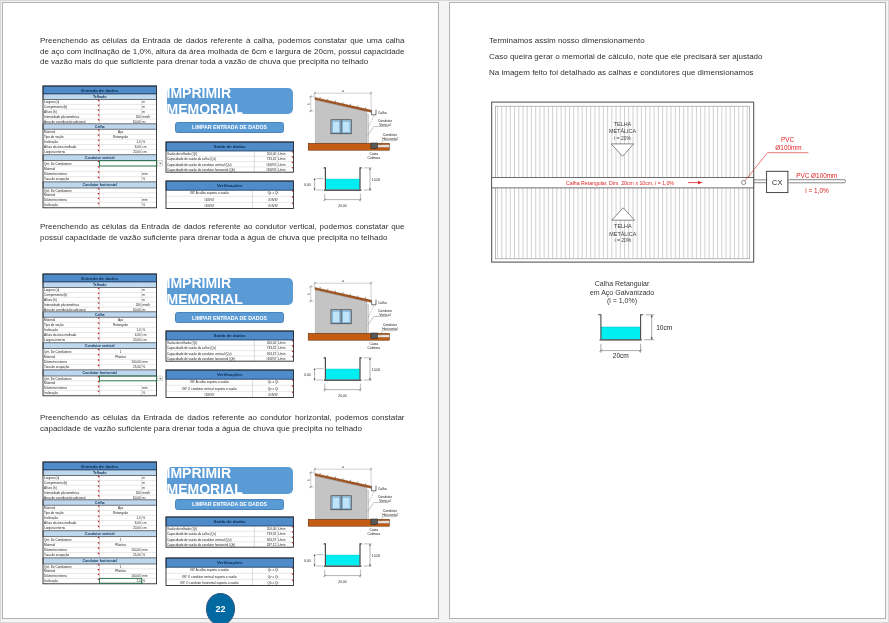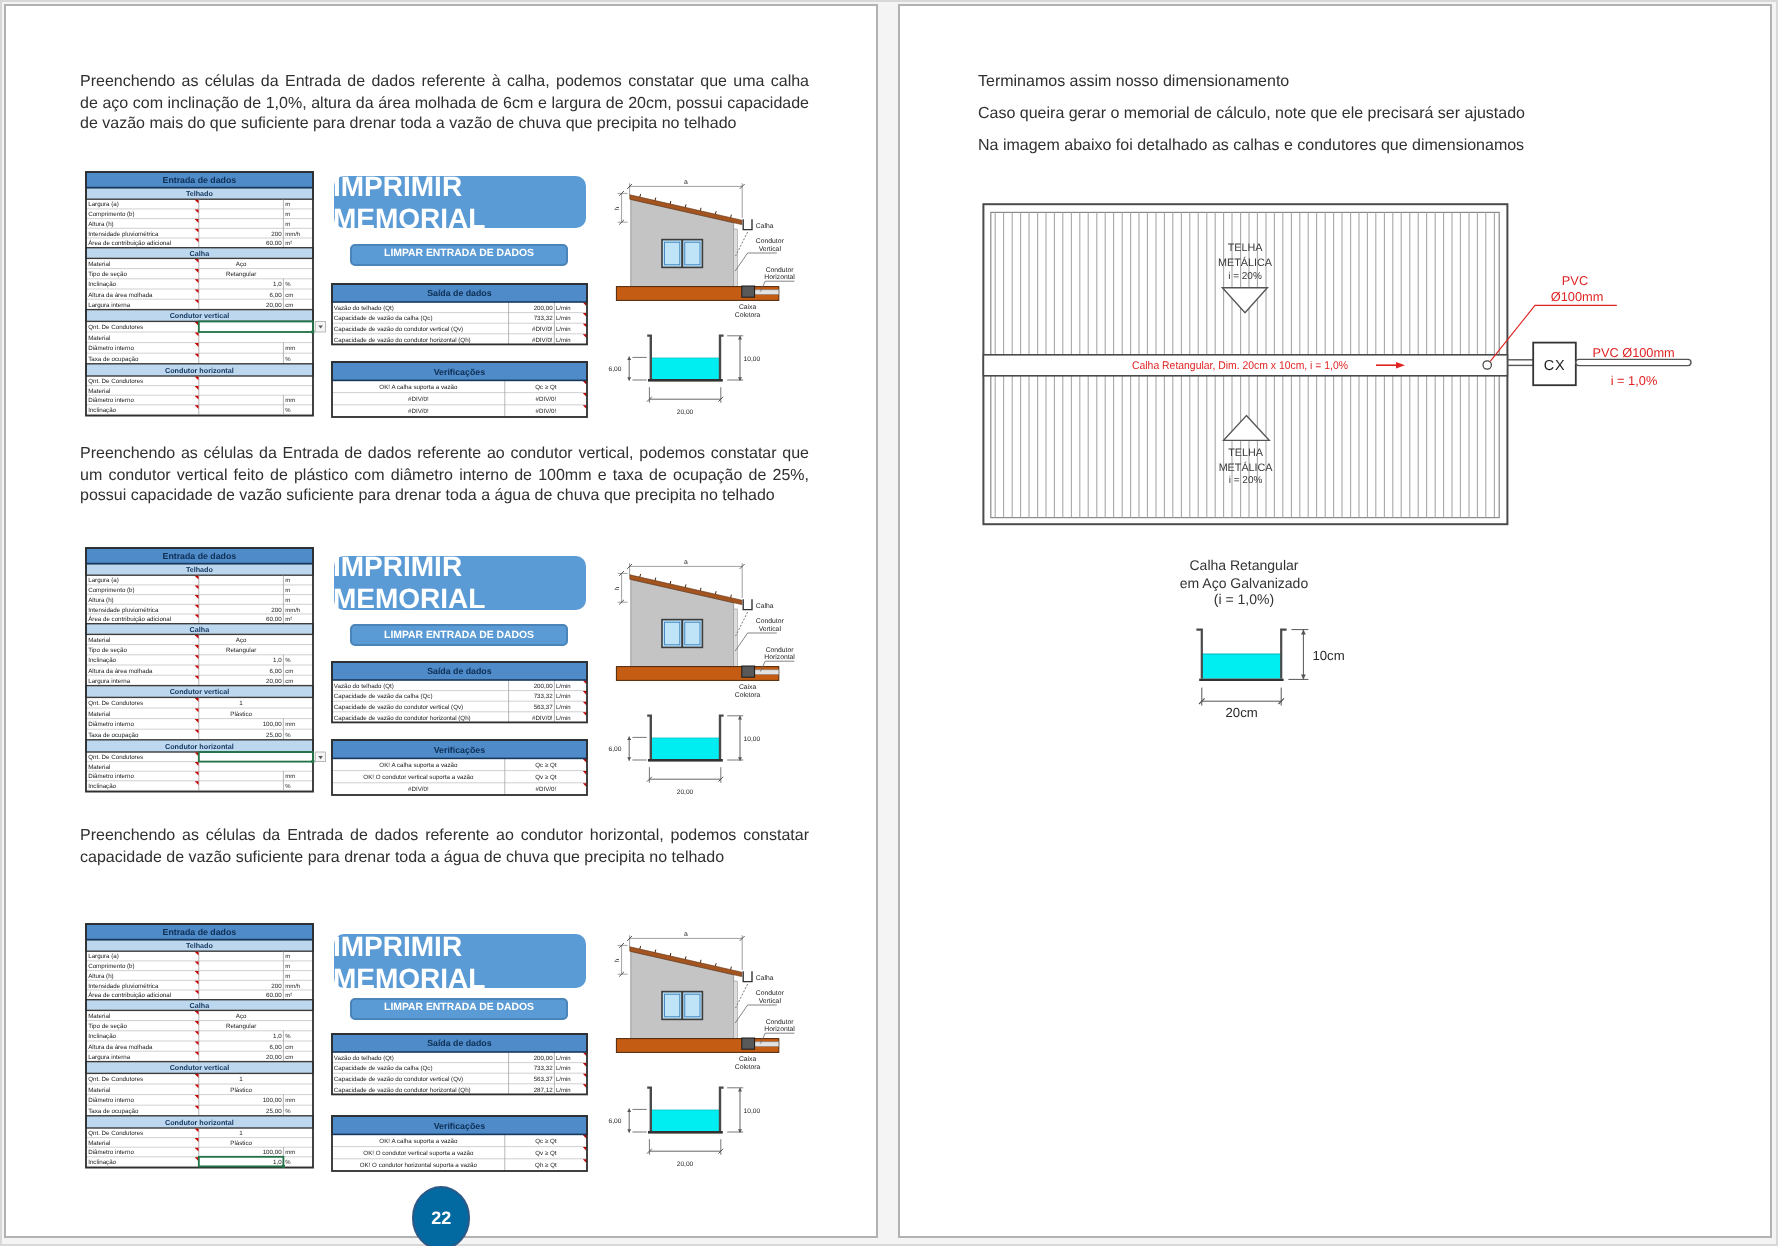--- a/index.html
+++ b/index.html
@@ -368,21 +368,20 @@
         <line x1="58.4" y1="28.6" x2="58.4" y2="36.4" stroke="#555" stroke-width="0.4"></line>
         <line x1="21.5" y1="35.8" x2="23.9" y2="33.4" stroke="#555" stroke-width="0.5"></line>
         <line x1="57.2" y1="35.8" x2="59.6" y2="33.4" stroke="#555" stroke-width="0.5"></line>
         <text x="40.5" y="42.2" font-size="3.3" fill="#222" text-anchor="middle">20,00</text>
       </g>
     </svg>
   </div>
 
 <div class="para" style="left:40px;top:222.2px;width:364.5px;">
     <div class="jline">Preenchendo as células da Entrada de dados referente ao condutor vertical, podemos constatar que</div>
-    <div class="jline">um condutor vertical feito de plástico com diâmetro interno de 100mm e taxa de ocupação de 25%,</div>
     <div>possui capacidade de vazão suficiente para drenar toda a água de chuva que precipita no telhado</div>
   </div>
 
 <div class="abs" style="left:42.5px;top:274.2px;width:122px;height:123px;">
     <svg width="122" height="123" viewBox="0 0 122 123" style="position:absolute;left:0;top:0;overflow:visible">
       <rect x="0" y="0" width="113.5" height="121.8" fill="#ffffff"></rect>
       <g>
         <rect x="0" y="7.8" width="113.5" height="5.8" fill="#bdd7ee" stroke="#3d3d3d" stroke-width="0.7"></rect>
         <text x="56.7" y="12.0" font-size="3.6" font-weight="bold" fill="#12365e" text-anchor="middle">Telhado</text>
       </g>
@@ -1085,21 +1084,21 @@
       </g>
     </svg>
   </div>
 
 <div class="oval" style="left:205.8px;top:593px;">22</div>
 
 <div class="para" style="left:489px;top:35.7px;">Terminamos assim nosso dimensionamento</div>
 
 <div class="para" style="left:489px;top:52.3px;">Caso queira gerar o memorial de cálculo, note que ele precisará ser ajustado</div>
 
-<div class="para" style="left:489px;top:68.2px;">Na imagem abaixo foi detalhado as calhas e condutores que dimensionamos</div>
+<div class="para" style="left:489px;top:68.2px;">Na imagem feito foi detalhado as calhas e condutores que dimensionamos</div>
 
 <div class="abs" style="left:488px;top:98px;width:372px;height:172px;">
     <svg width="372" height="172" viewBox="0 0 372 172" style="position:absolute;left:0;top:0;overflow:visible">
       <rect x="3.7" y="4.1" width="262" height="160" fill="#ffffff" stroke="#4a4a4a" stroke-width="1"></rect>
       <rect x="7.4" y="8.2" width="254.2" height="152.6" fill="none" stroke="#8a8a8a" stroke-width="0.6"></rect>
       <path d="M9.6,8.2 V160.8 M13.8,8.2 V160.8 M18.1,8.2 V160.8 M22.3,8.2 V160.8 M26.5,8.2 V160.8 M30.8,8.2 V160.8 M35.0,8.2 V160.8 M39.2,8.2 V160.8 M43.4,8.2 V160.8 M47.7,8.2 V160.8 M51.9,8.2 V160.8 M56.1,8.2 V160.8 M60.4,8.2 V160.8 M64.6,8.2 V160.8 M68.8,8.2 V160.8 M73.1,8.2 V160.8 M77.3,8.2 V160.8 M81.5,8.2 V160.8 M85.7,8.2 V160.8 M90.0,8.2 V160.8 M94.2,8.2 V160.8 M98.4,8.2 V160.8 M102.7,8.2 V160.8 M106.9,8.2 V160.8 M111.1,8.2 V160.8 M115.4,8.2 V160.8 M119.6,8.2 V160.8 M123.8,8.2 V160.8 M128.0,8.2 V160.8 M132.3,8.2 V160.8 M136.5,8.2 V160.8 M140.7,8.2 V160.8 M145.0,8.2 V160.8 M149.2,8.2 V160.8 M153.4,8.2 V160.8 M157.7,8.2 V160.8 M161.9,8.2 V160.8 M166.1,8.2 V160.8 M170.3,8.2 V160.8 M174.6,8.2 V160.8 M178.8,8.2 V160.8 M183.0,8.2 V160.8 M187.3,8.2 V160.8 M191.5,8.2 V160.8 M195.7,8.2 V160.8 M199.9,8.2 V160.8 M204.2,8.2 V160.8 M208.4,8.2 V160.8 M212.6,8.2 V160.8 M216.9,8.2 V160.8 M221.1,8.2 V160.8 M225.3,8.2 V160.8 M229.6,8.2 V160.8 M233.8,8.2 V160.8 M238.0,8.2 V160.8 M242.2,8.2 V160.8 M246.5,8.2 V160.8 M250.7,8.2 V160.8 M254.9,8.2 V160.8 M259.2,8.2 V160.8" stroke="#a8a8a8" stroke-width="0.55" fill="none"></path>
       <rect x="3.7" y="79.4" width="262" height="10.5" fill="#ffffff" stroke="#4a4a4a" stroke-width="0.8"></rect>
       <text x="78" y="86.6" font-size="5.6" fill="#e02222" textLength="108" lengthAdjust="spacingAndGlyphs">Calha Retangular, Dim. 20cm x 10cm, i = 1,0%</text>
       <g>
         <line x1="200" y1="84.6" x2="211" y2="84.6" stroke="#e02222" stroke-width="0.8"></line>

